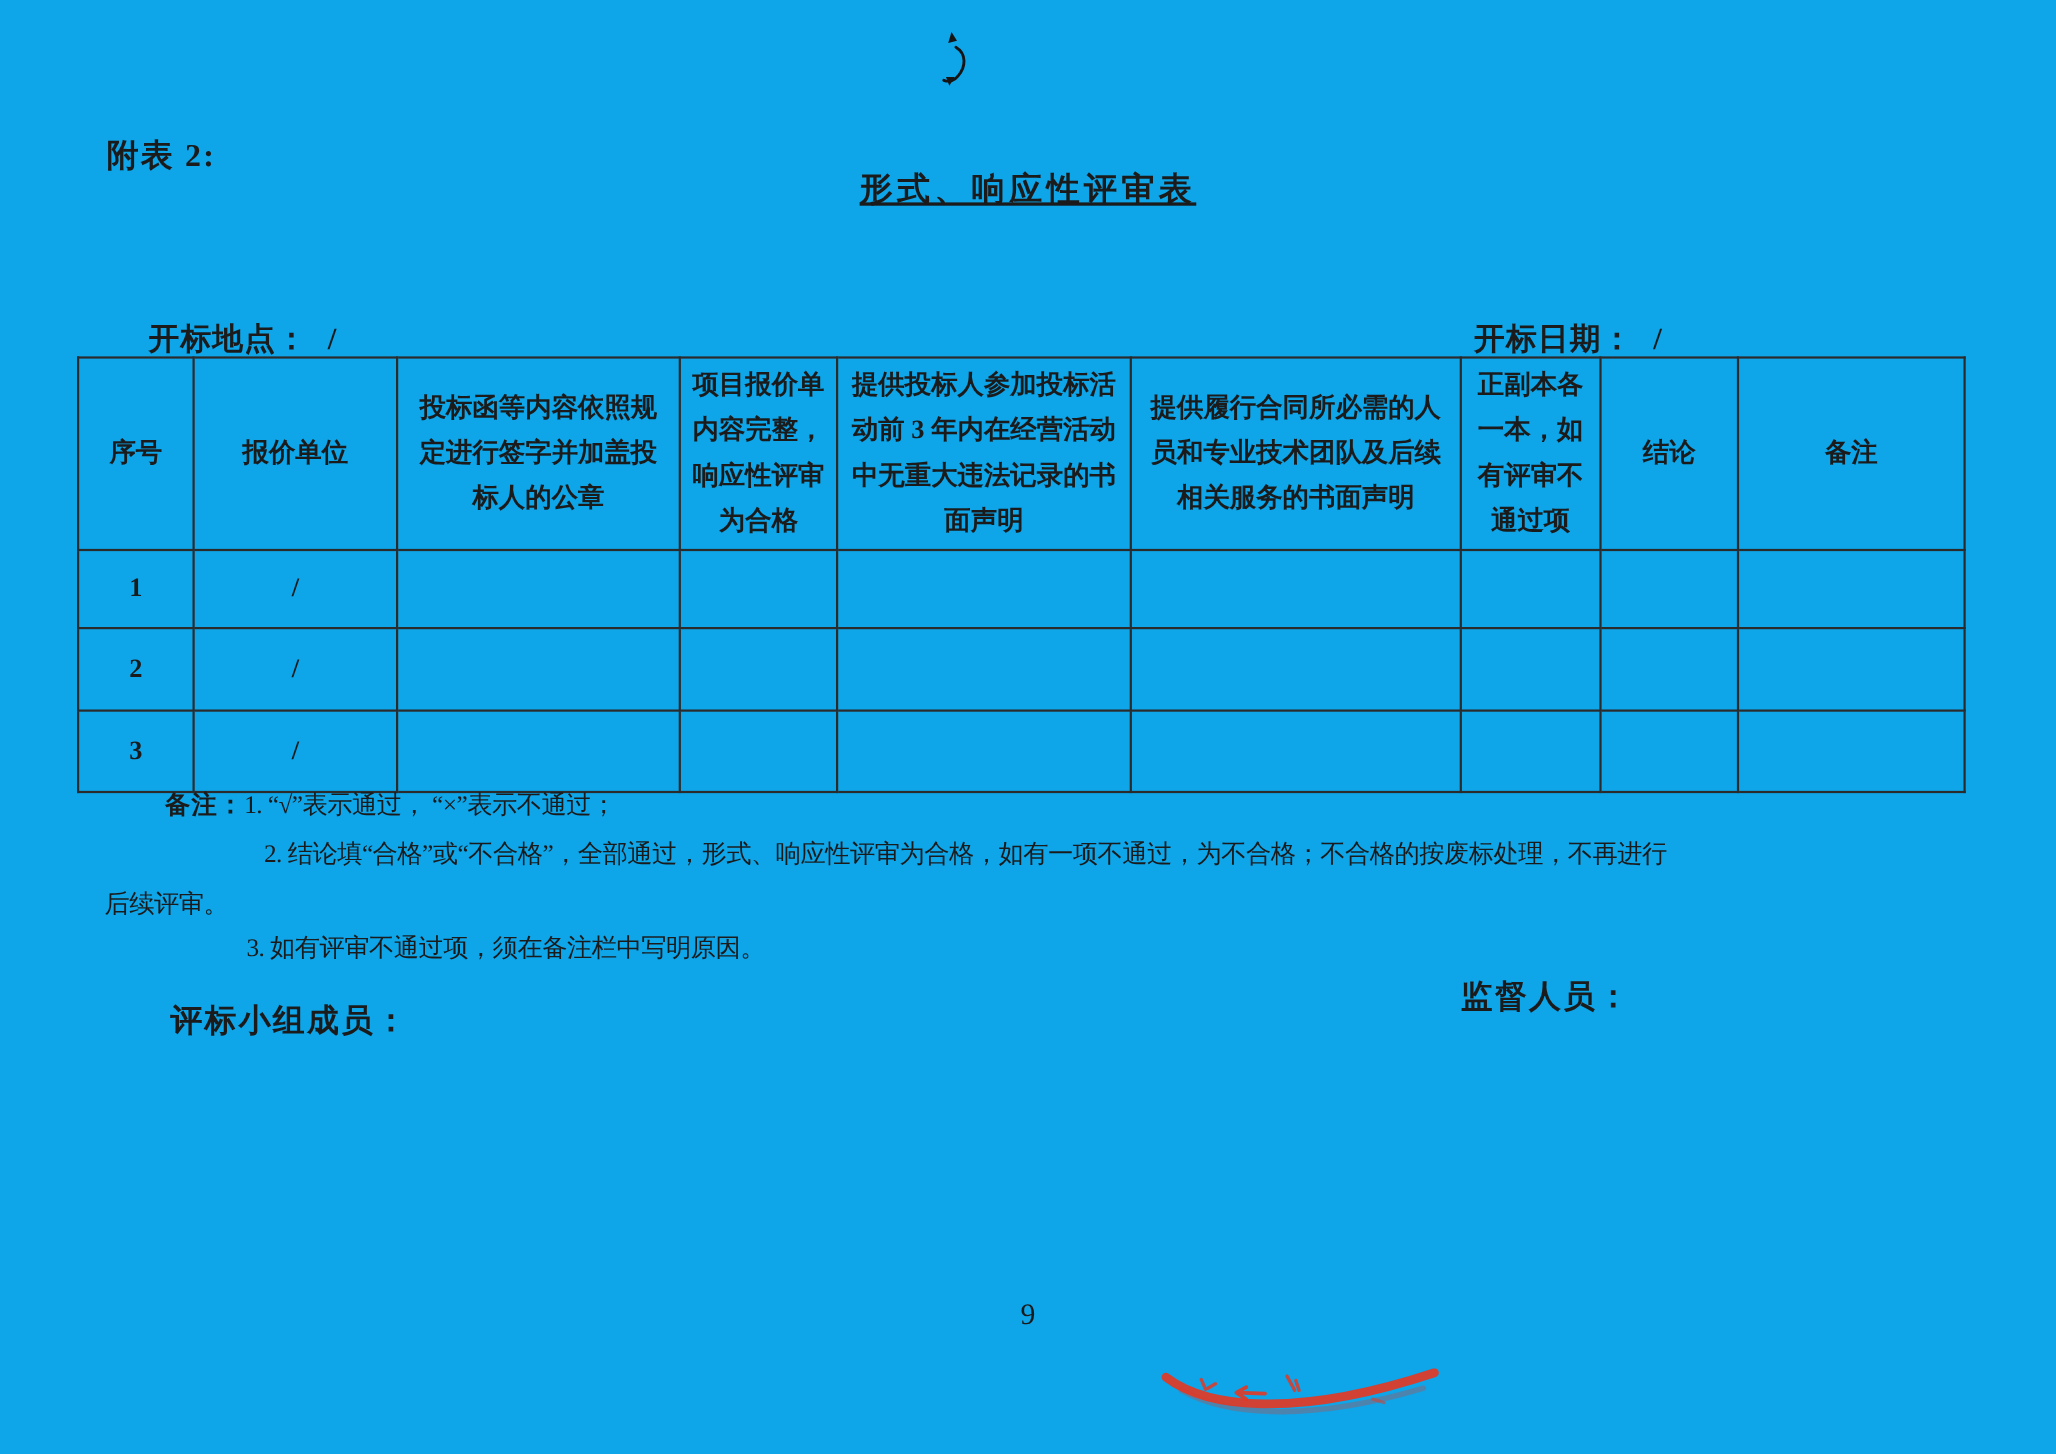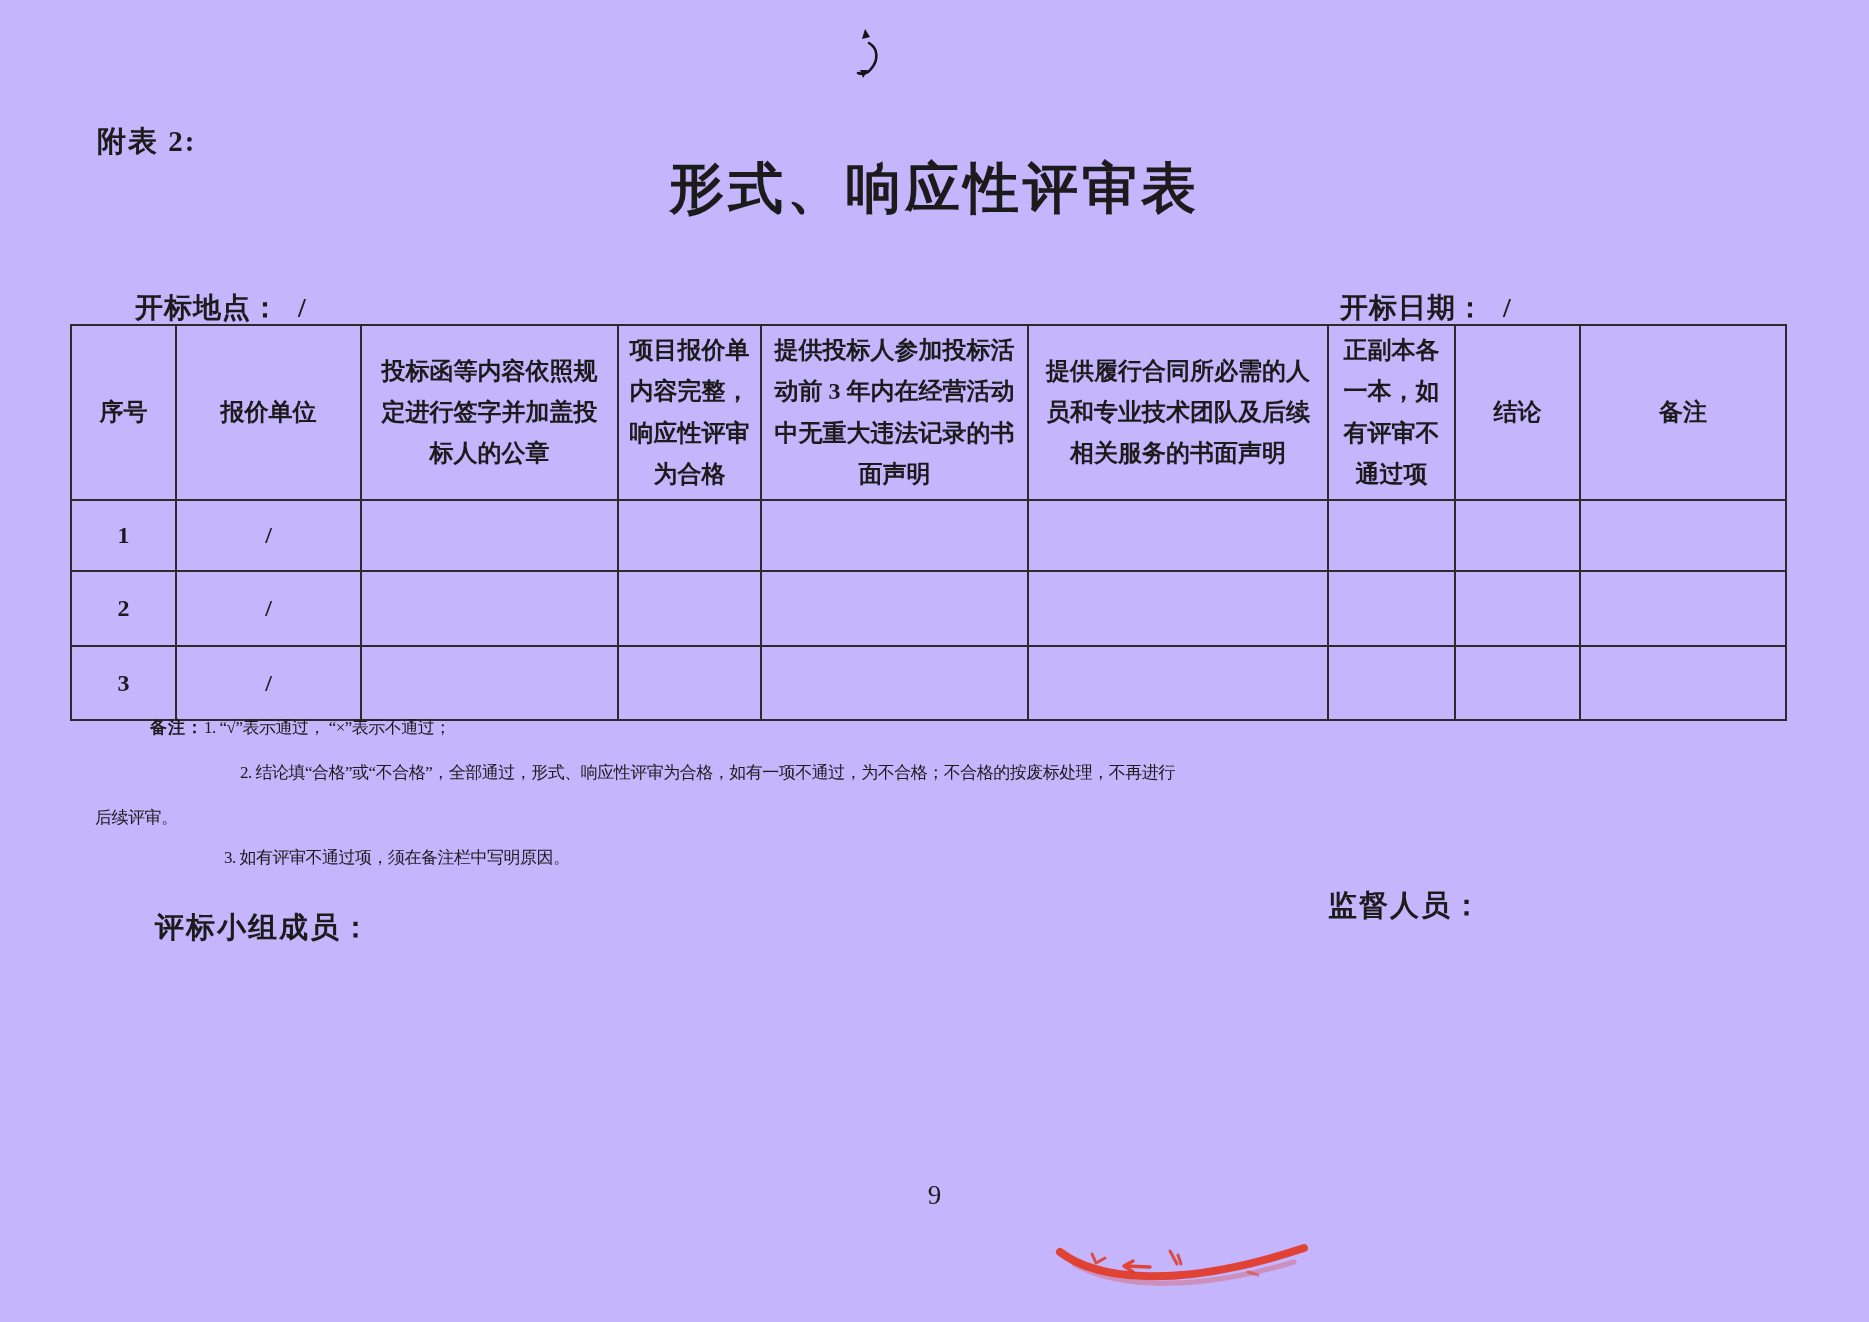--- a/index.html
+++ b/index.html
@@ -1,35 +1,35 @@
 <!DOCTYPE html>
 <html><head>
 <meta charset="utf-8">
 <style>
   * { margin: 0; padding: 0; box-sizing: border-box; }
   html, body { background: #9e9e9e; }
   .page {
     position: relative;
     width: 1869px;
     height: 1322px;
-    background: #c4b5fd;
+    background: #0ea5e9;
     overflow: hidden;
     font-family: "Liberation Serif", "DejaVu Serif", serif;
     color: #1b1b1b;
   }
   .abs { position: absolute; }
 
   .attachment-label {
     left: 97px; top: 122px;
     font-size: 29px; font-weight: 700; letter-spacing: 2px;
   }
   .doc-title {
     left: 0; top: 152px; width: 1869px;
     text-align: center;
-    font-size: 55px; font-weight: 700; letter-spacing: 4px;
+    font-size: 30px; font-weight: 700; letter-spacing: 4px; text-decoration: underline;
   }
   .meta-line { font-size: 28px; font-weight: 700; letter-spacing: 1px; white-space: nowrap; }
   .project-line { left: 135px; top: 243px; }
   .location-line { left: 135px; top: 289px; }
   .date-line { left: 1340px; top: 289px; }
   .meta-value { font-weight: 700; }
   .slash-value { padding-left: 18px; font-weight: 600; }
 
   .review-table-wrap { left: 70px; top: 324px; width: 1715px; }
   table.review-table {
@@ -46,21 +46,21 @@
     padding: 4px 8px;
     overflow: hidden;
   }
   table.review-table th { line-height: 1.72; }
   tr.header-row { height: 163px; }
   tr.body-row-0 { height: 71px; }
   tr.body-row-1 { height: 75px; }
   tr.body-row-2 { height: 74px; }
   td.body-cell { font-size: 25px; font-weight: 600; }
 
-  .notes-line { font-size: 17px; letter-spacing: -0.5px; white-space: nowrap; }
+  .notes-line { font-size: 23px; letter-spacing: -0.5px; white-space: nowrap; }
   .notes-label { font-weight: 700; letter-spacing: 1px; }
   .notes-1 { left: 150px; top: 716px; }
   .notes-2 { left: 240px; top: 761px; }
   .notes-2cont { left: 95px; top: 806px; }
   .notes-3 { left: 224px; top: 846px; }
 
   .sig-line { font-size: 29px; font-weight: 700; letter-spacing: 2px; }
   .sig-team { left: 155px; top: 908px; }
   .sig-supervisor { left: 1328px; top: 886px; }
 

